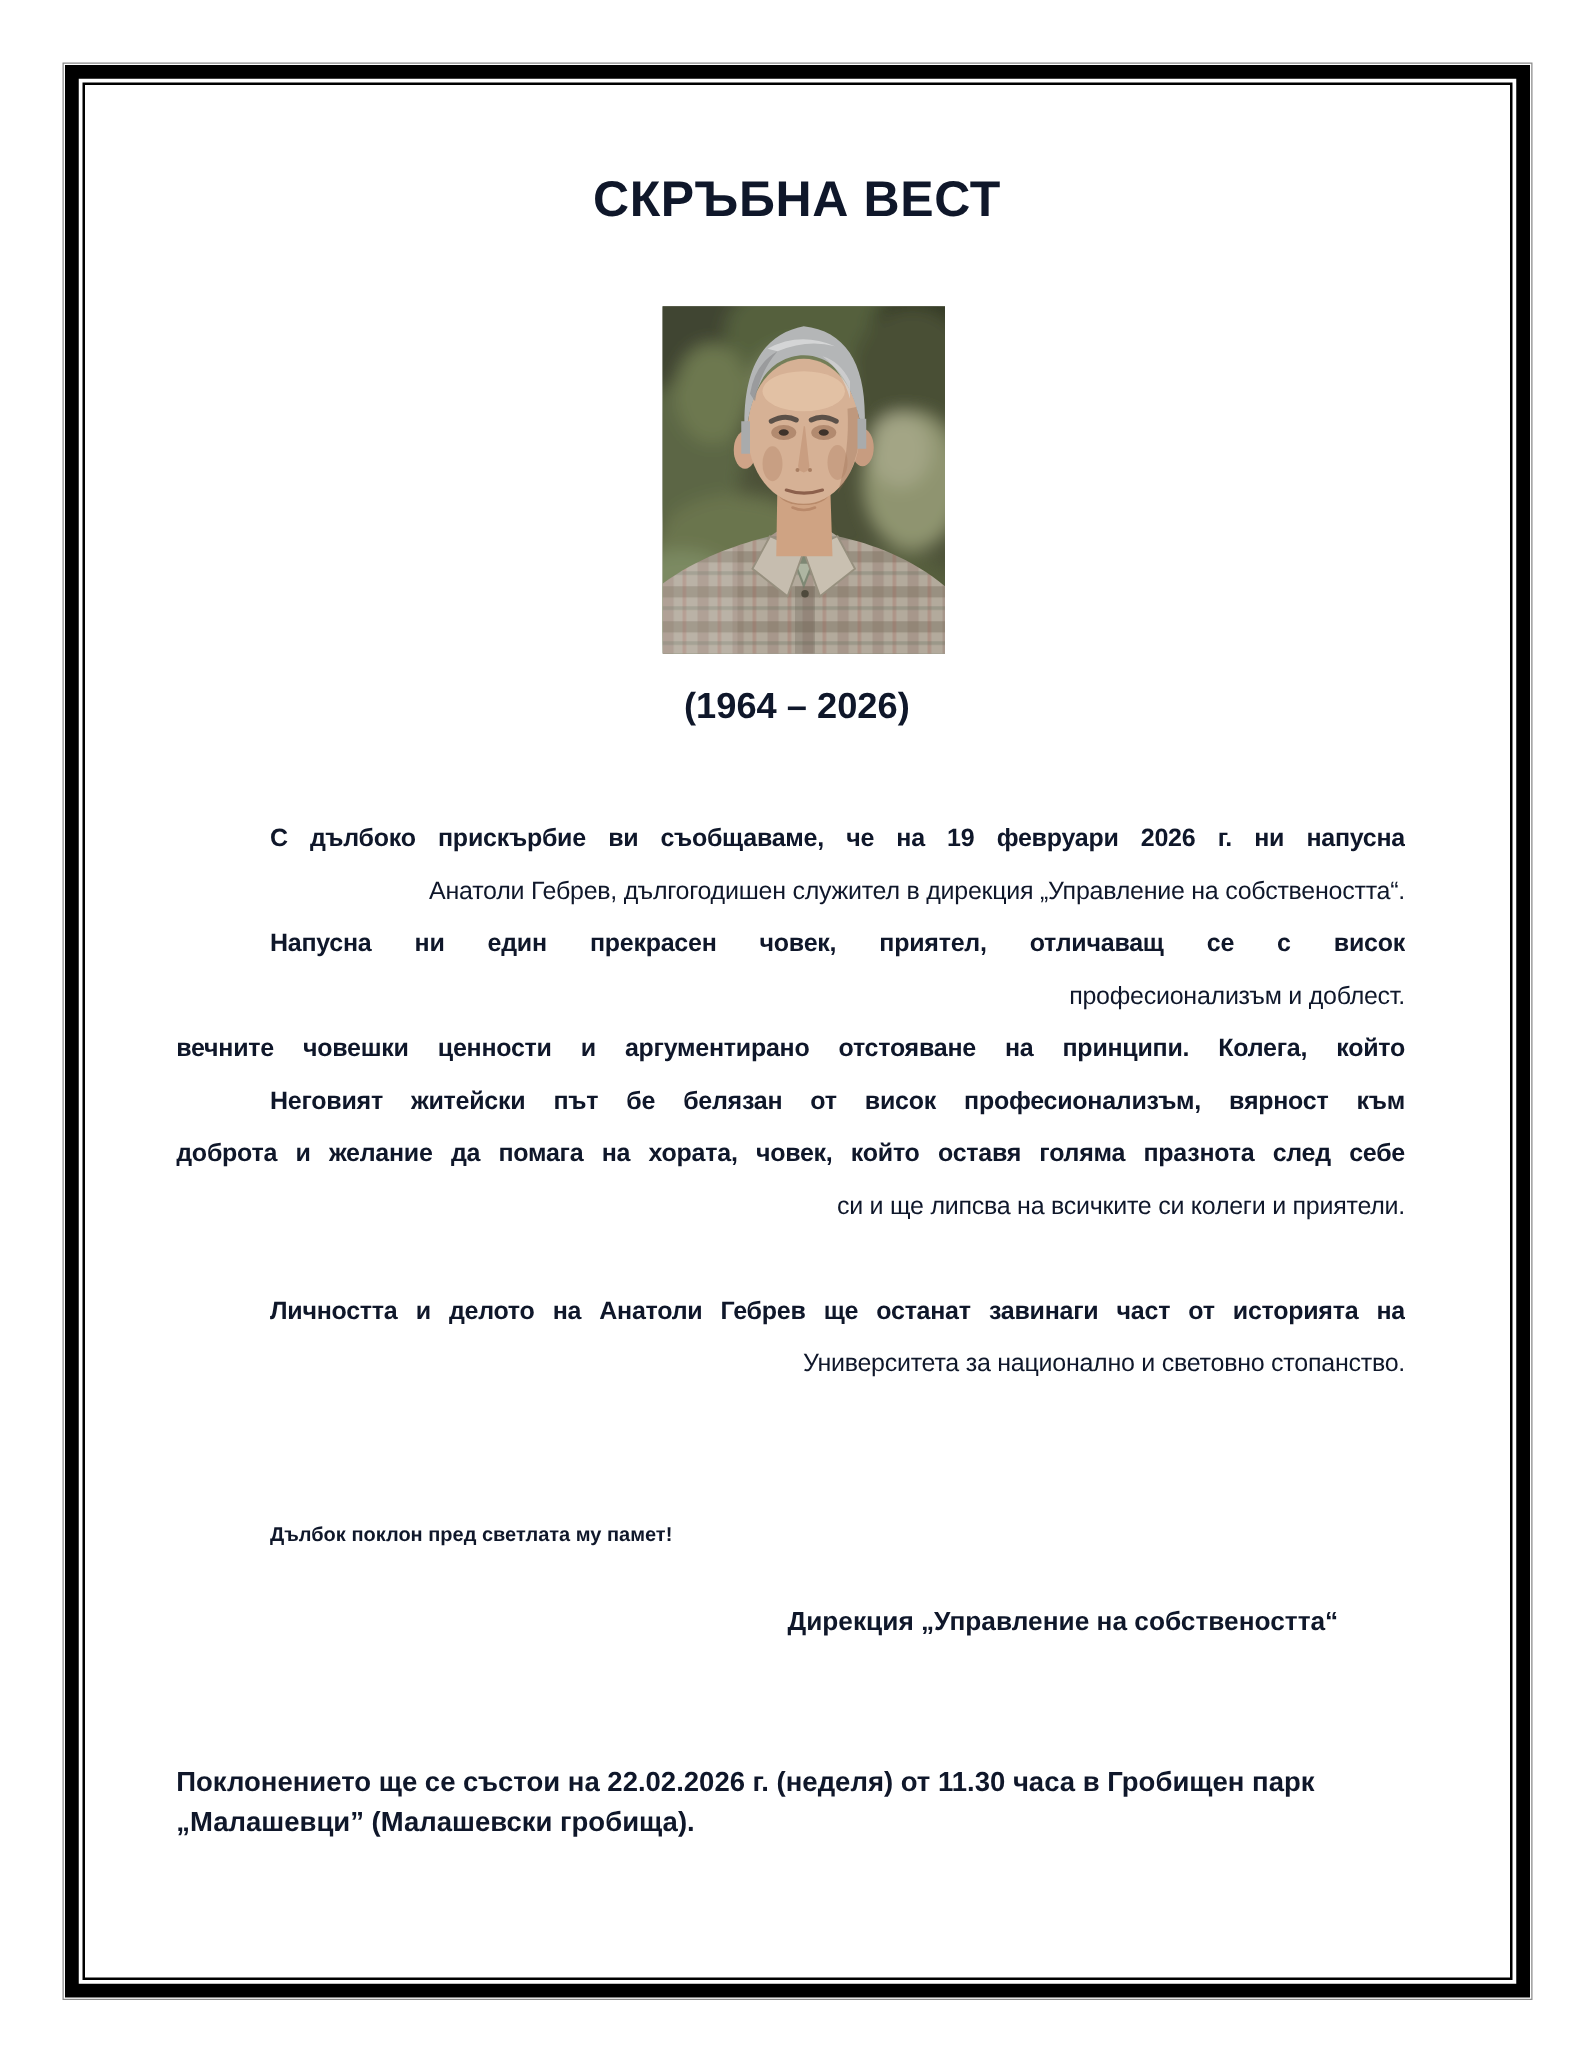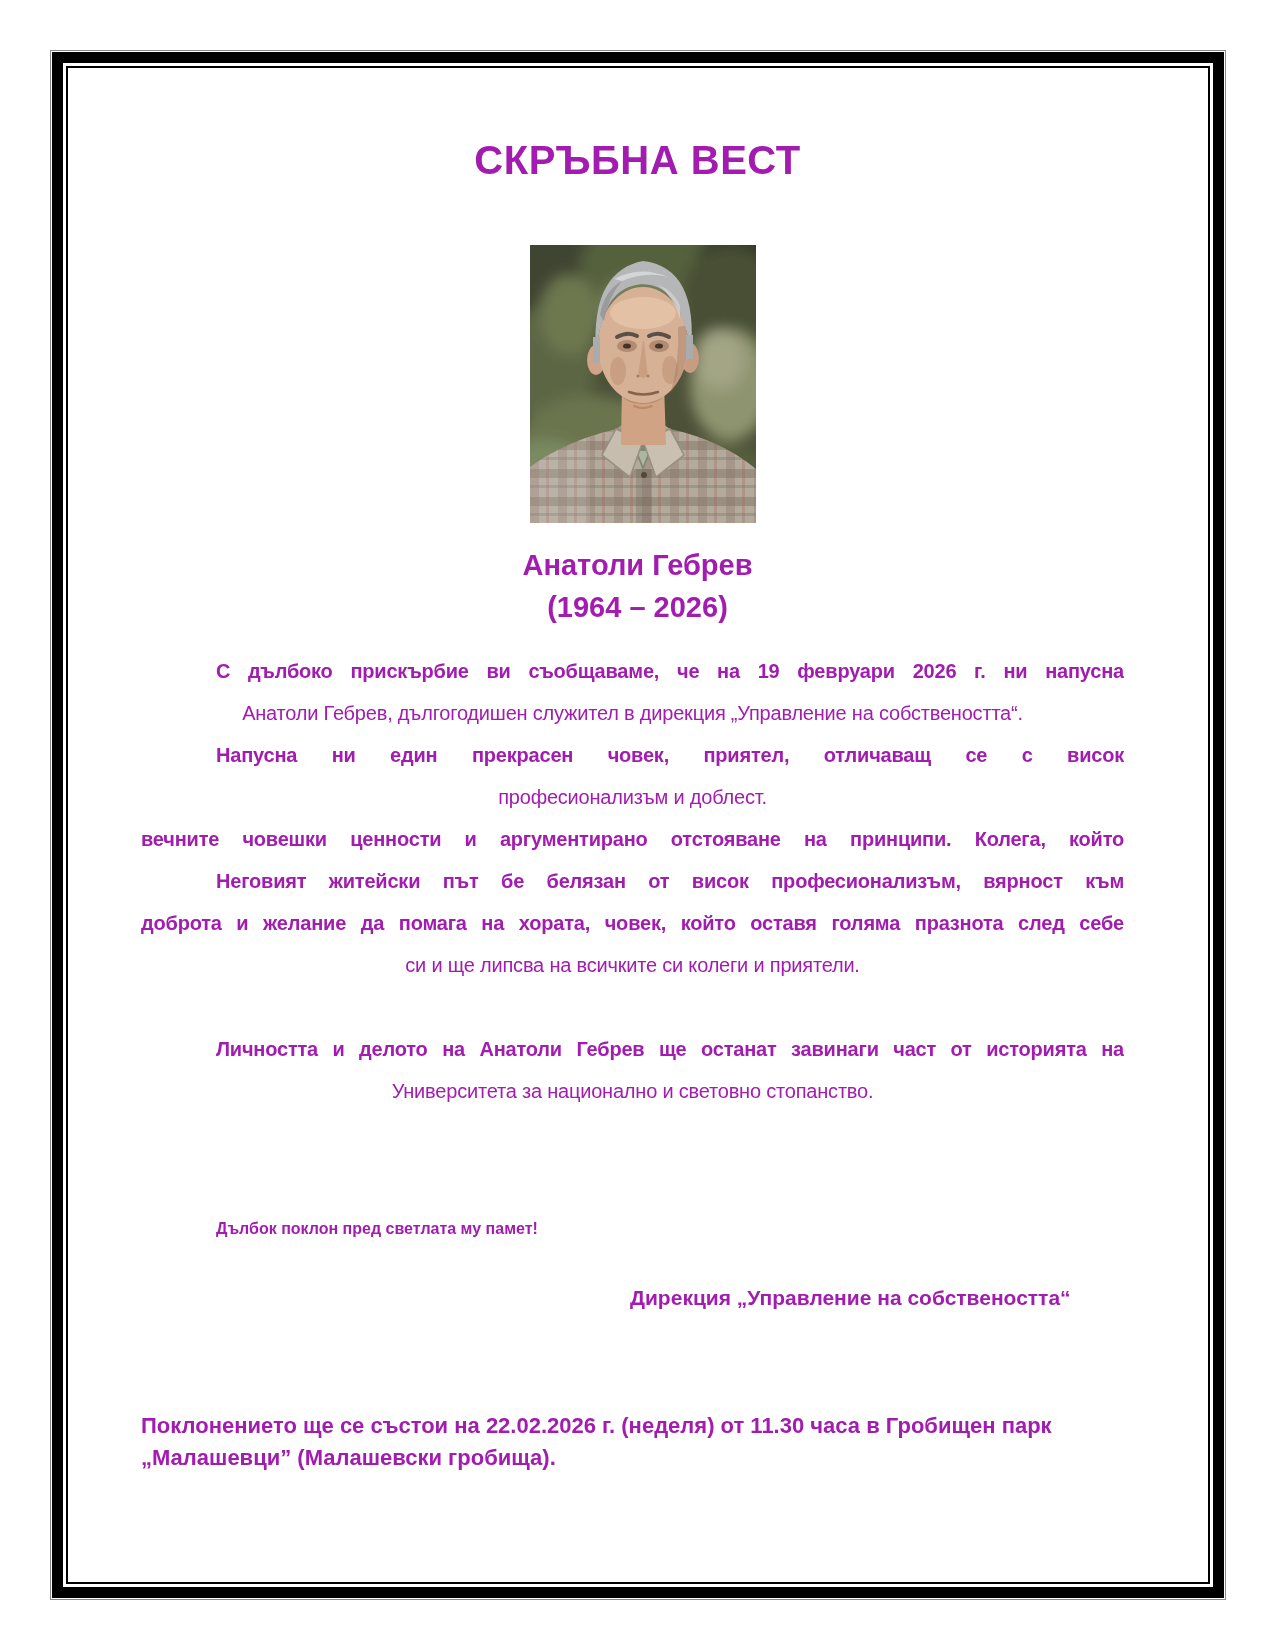--- a/index.html
+++ b/index.html
@@ -1,18 +1,18 @@
 <!DOCTYPE html>
 <html lang="bg"><head>
 <meta charset="utf-8">
 <style>
   html,body { margin:0; padding:0; background:#ffffff; }
   .page {
     position:relative; width:1275px; height:1650px; background:#ffffff;
-    font-family:"Liberation Sans", sans-serif; color:#a21caf; overflow:hidden;
+    font-family:"Liberation Sans", sans-serif; color:#0f172a; overflow:hidden;
   }
   
   .frame-outer { position:absolute; left:50px; top:50px; right:49px; bottom:50px; border:1px solid #8a8a8a; }
   .frame-band  { position:absolute; inset:1px; border:11px solid #000; }
   .frame-inner { position:absolute; inset:3px; border:2px solid #000; }
 
   .title {
     position:absolute; top:138px; left:0; right:0; text-align:center;
     font-size:40px; font-weight:bold; letter-spacing:0.5px;
   }
@@ -20,21 +20,21 @@
   .photo svg { display:block; width:226px; height:278px; }
 
   .name-block {
     position:absolute; top:544px; left:0; right:0; text-align:center;
     font-size:29px; font-weight:bold; line-height:42px;
   }
 
   .body-block { position:absolute; left:141px; top:650px; width:983px; }
   .bline {
     height:42px; line-height:42px; font-size:20px; letter-spacing:-0.2px;
-    overflow:hidden; text-align:center; white-space:nowrap;
+    overflow:hidden; text-align:right; white-space:nowrap;
   }
   .bline.wrapline { white-space:normal; }
   .bline.just { text-align:justify; text-align-last:justify; white-space:normal;font-weight:bold; }
   .bline.just::after { content:""; display:inline-block; width:100%; height:0; }
   .bline.indent { text-indent:75px; }
   .gap42 { height:42px; }
 
   .tribute {
     position:absolute; left:141px; top:1208px; width:983px;
     font-size:16px; font-weight:bold; line-height:42px; text-indent:75px;
@@ -133,21 +133,20 @@
       <path d="M113,96 L109,124 Q107,132 113,133 Q119,132 117,124 L114,96 Z" fill="#c99e81"></path>
       <circle cx="108" cy="131" r="1.6" fill="#a97f63"></circle>
       <circle cx="118" cy="131" r="1.6" fill="#a97f63"></circle>
 
       <path d="M99,147 Q113,152 128,147" stroke="#8c604c" stroke-width="2.5" fill="none" stroke-linecap="round"></path>
       <path d="M104,161 Q113,165 122,161" stroke="rgba(170,120,90,0.6)" stroke-width="2" fill="none" stroke-linecap="round"></path>
     </svg>
   </div>
 
   <div class="name-block">
-    <div>Анатоли Гебрев</div>
     <div>(1964 – 2026)</div>
   </div>
 
   <div class="body-block">
     <div>
       <div class="bline just indent">С дълбоко прискърбие ви съобщаваме, че на 19 февруари 2026 г. ни напусна</div>
       <div class="bline wrapline">Анатоли Гебрев, дългогодишен служител в дирекция „Управление на собствеността“.</div>
     </div>
     <div>
       <div class="bline just indent">Напусна ни един прекрасен човек, приятел, отличаващ се с висок</div>

